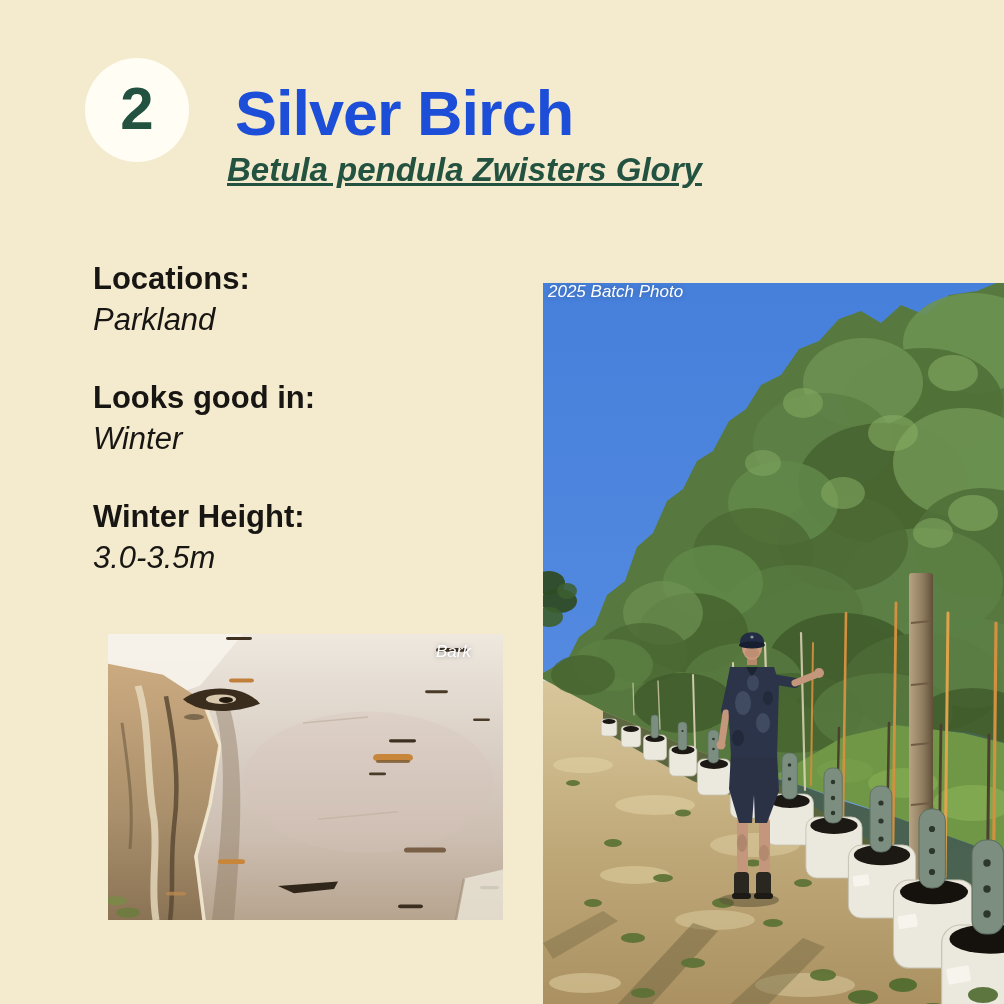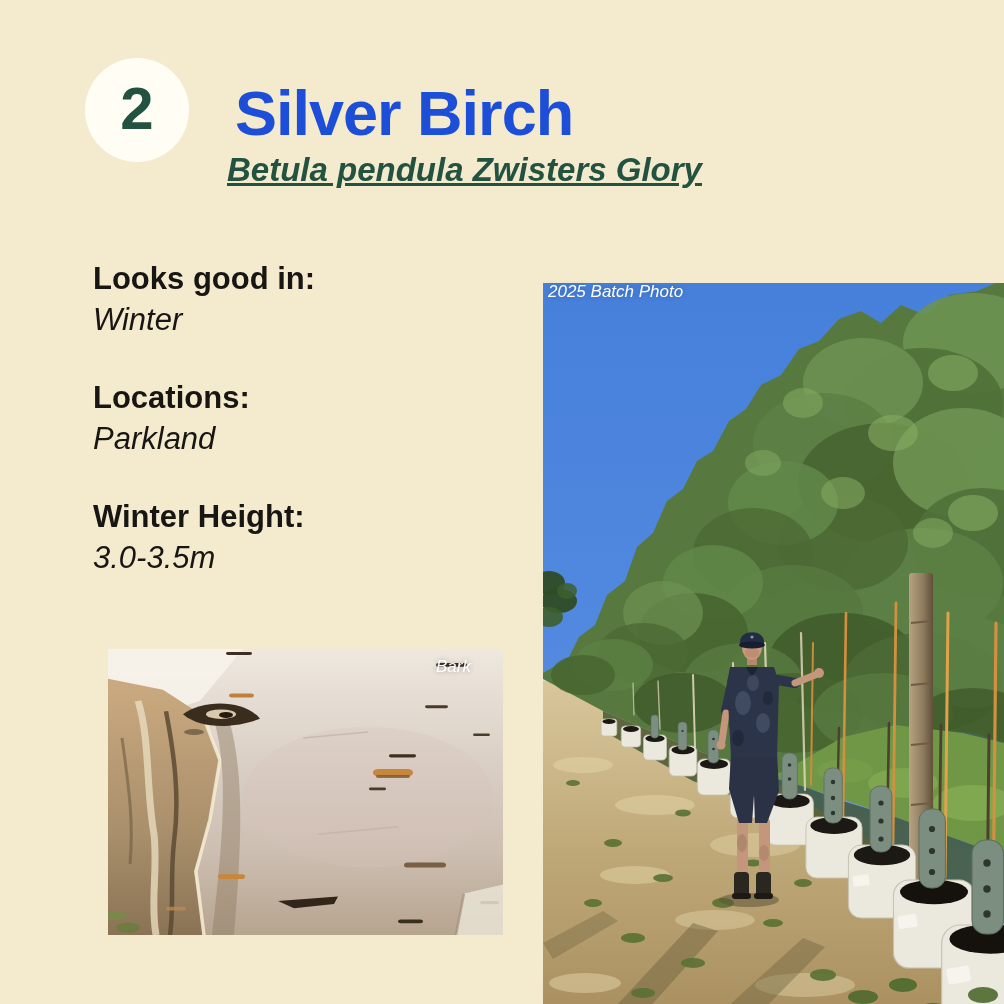--- a/index.html
+++ b/index.html
@@ -28,21 +28,21 @@
     font-size:33px;font-style:italic;font-weight:600;color:#235240;line-height:1.1;text-decoration:underline;
   }
   
   .info{position:absolute;left:93px;top:258px;width:400px;}
   .info-section{margin-bottom:37px;}
   .info-label{font-size:31px;font-weight:700;line-height:41px;}
   .info-value{font-size:31px;font-style:italic;line-height:41px;}
   
   figure{margin:0;padding:16px;position:absolute;overflow:hidden;}
   .photo-batch{left:527px;top:267px;width:477px;height:737px;}
-  .photo-bark{left:92px;top:633px;width:395px;height:286px;}
+  .photo-bark{left:92px;top:618px;width:395px;height:286px;}
   figure svg{display:block;width:100%;height:100%;}
   .photo-caption{
     position:absolute;color:#ffffff;font-size:17px;font-style:italic;
     text-shadow:0 0 5px rgba(40,40,60,.35);line-height:1.1;white-space:nowrap;
   }
   .caption-batch{left:21px;top:16px;}
   .caption-bark{right:48px;top:25px;}
 </style>
 </head>
 <body>
@@ -50,26 +50,26 @@
 <div class="page">
 
   <div class="badge">
     <span>2</span>
   </div>
   <h1 class="page-title">Silver Birch</h1>
   <div class="page-subtitle">Betula pendula Zwisters Glory</div>
 
   <div class="info">
     <div class="info-section">
+      <div class="info-label">Locations:</div>
+      <div class="info-value">Parkland</div>
+    </div>
+    <div class="info-section">
       <div class="info-label">Looks good in:</div>
       <div class="info-value">Winter</div>
-    </div>
-    <div class="info-section">
-      <div class="info-label">Locations:</div>
-      <div class="info-value">Parkland</div>
     </div>
     <div class="info-section">
       <div class="info-label">Winter Height:</div>
       <div class="info-value">3.0-3.5m</div>
     </div>
   </div>
 
   <figure class="photo-bark">
     <svg viewBox="0 0 395 386" preserveAspectRatio="none">
       <defs>

